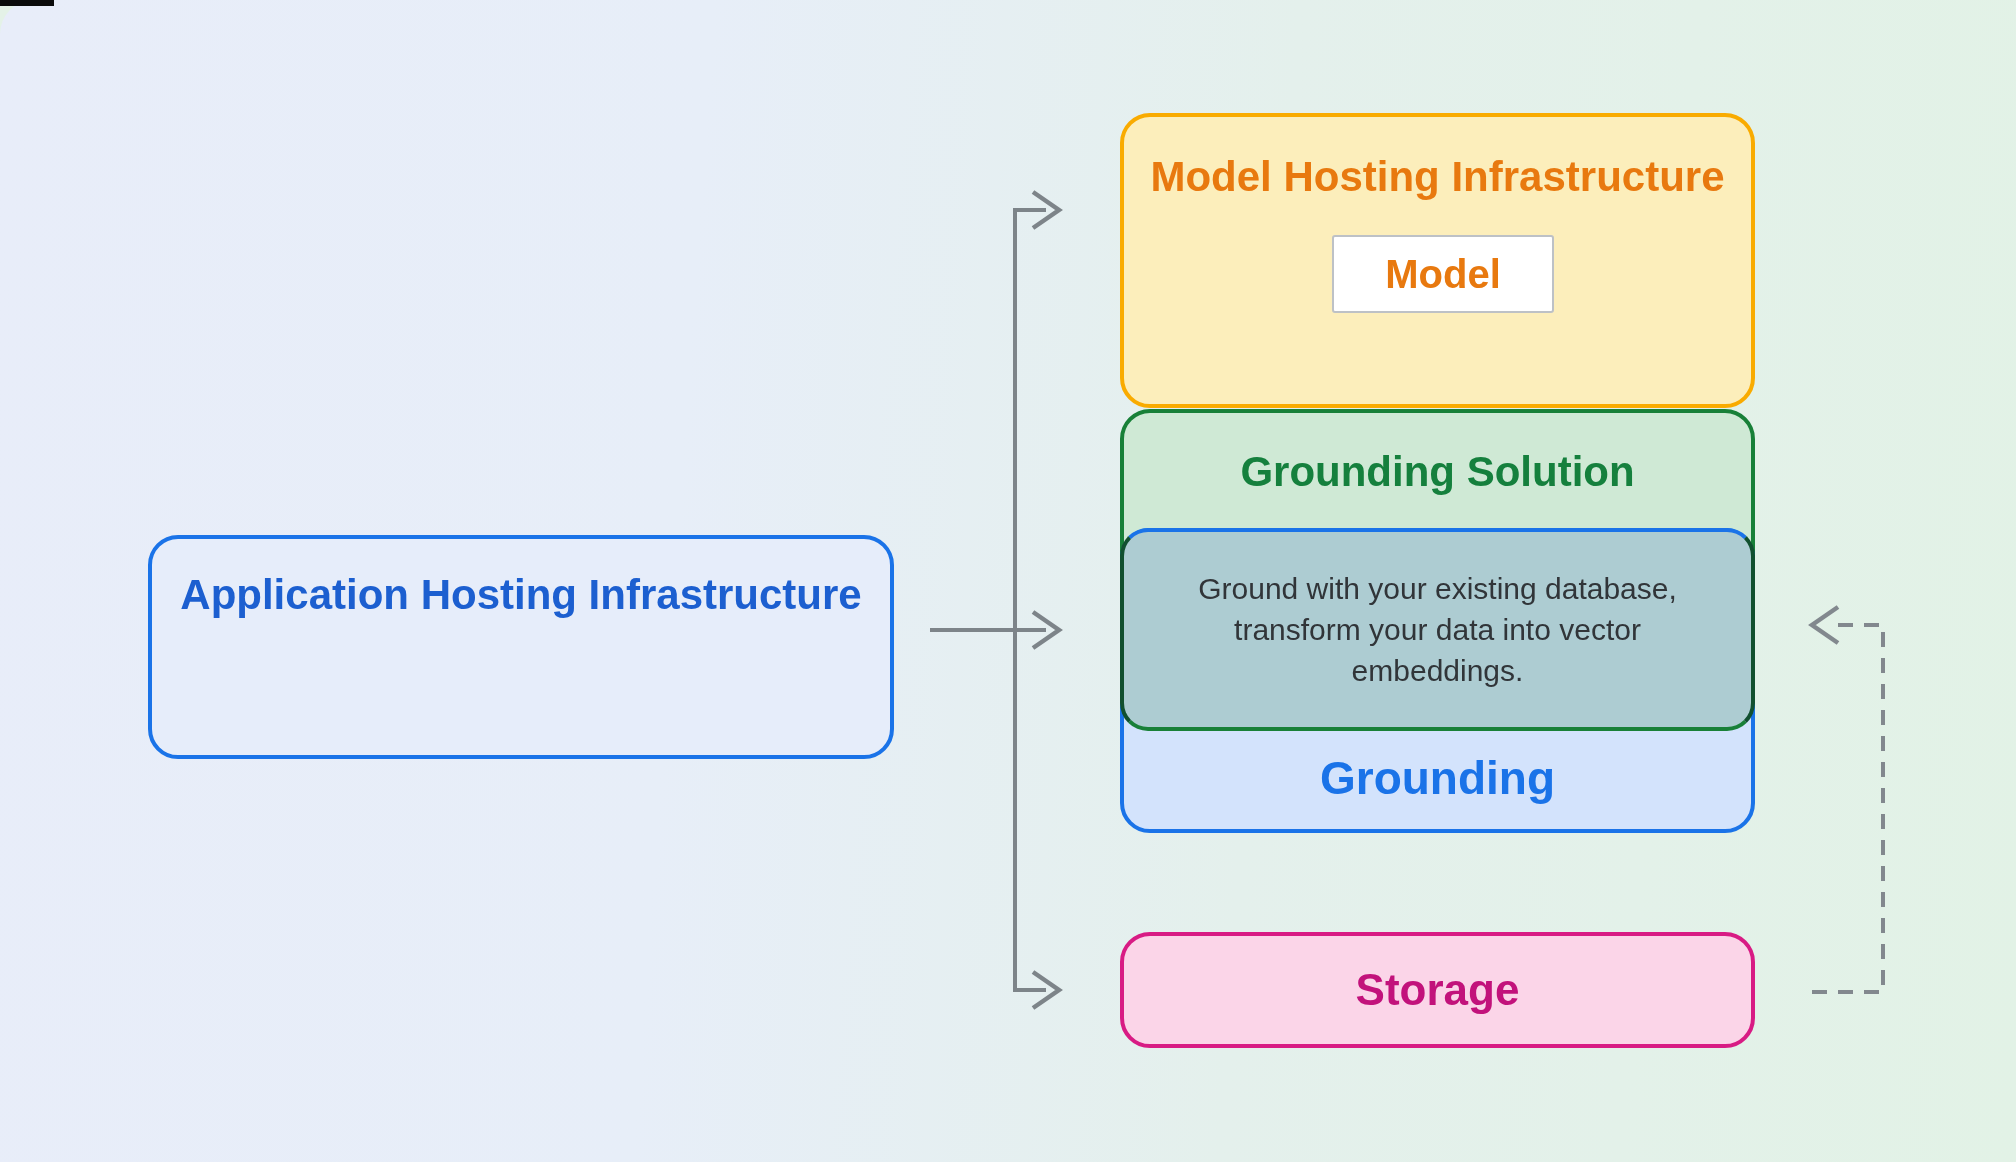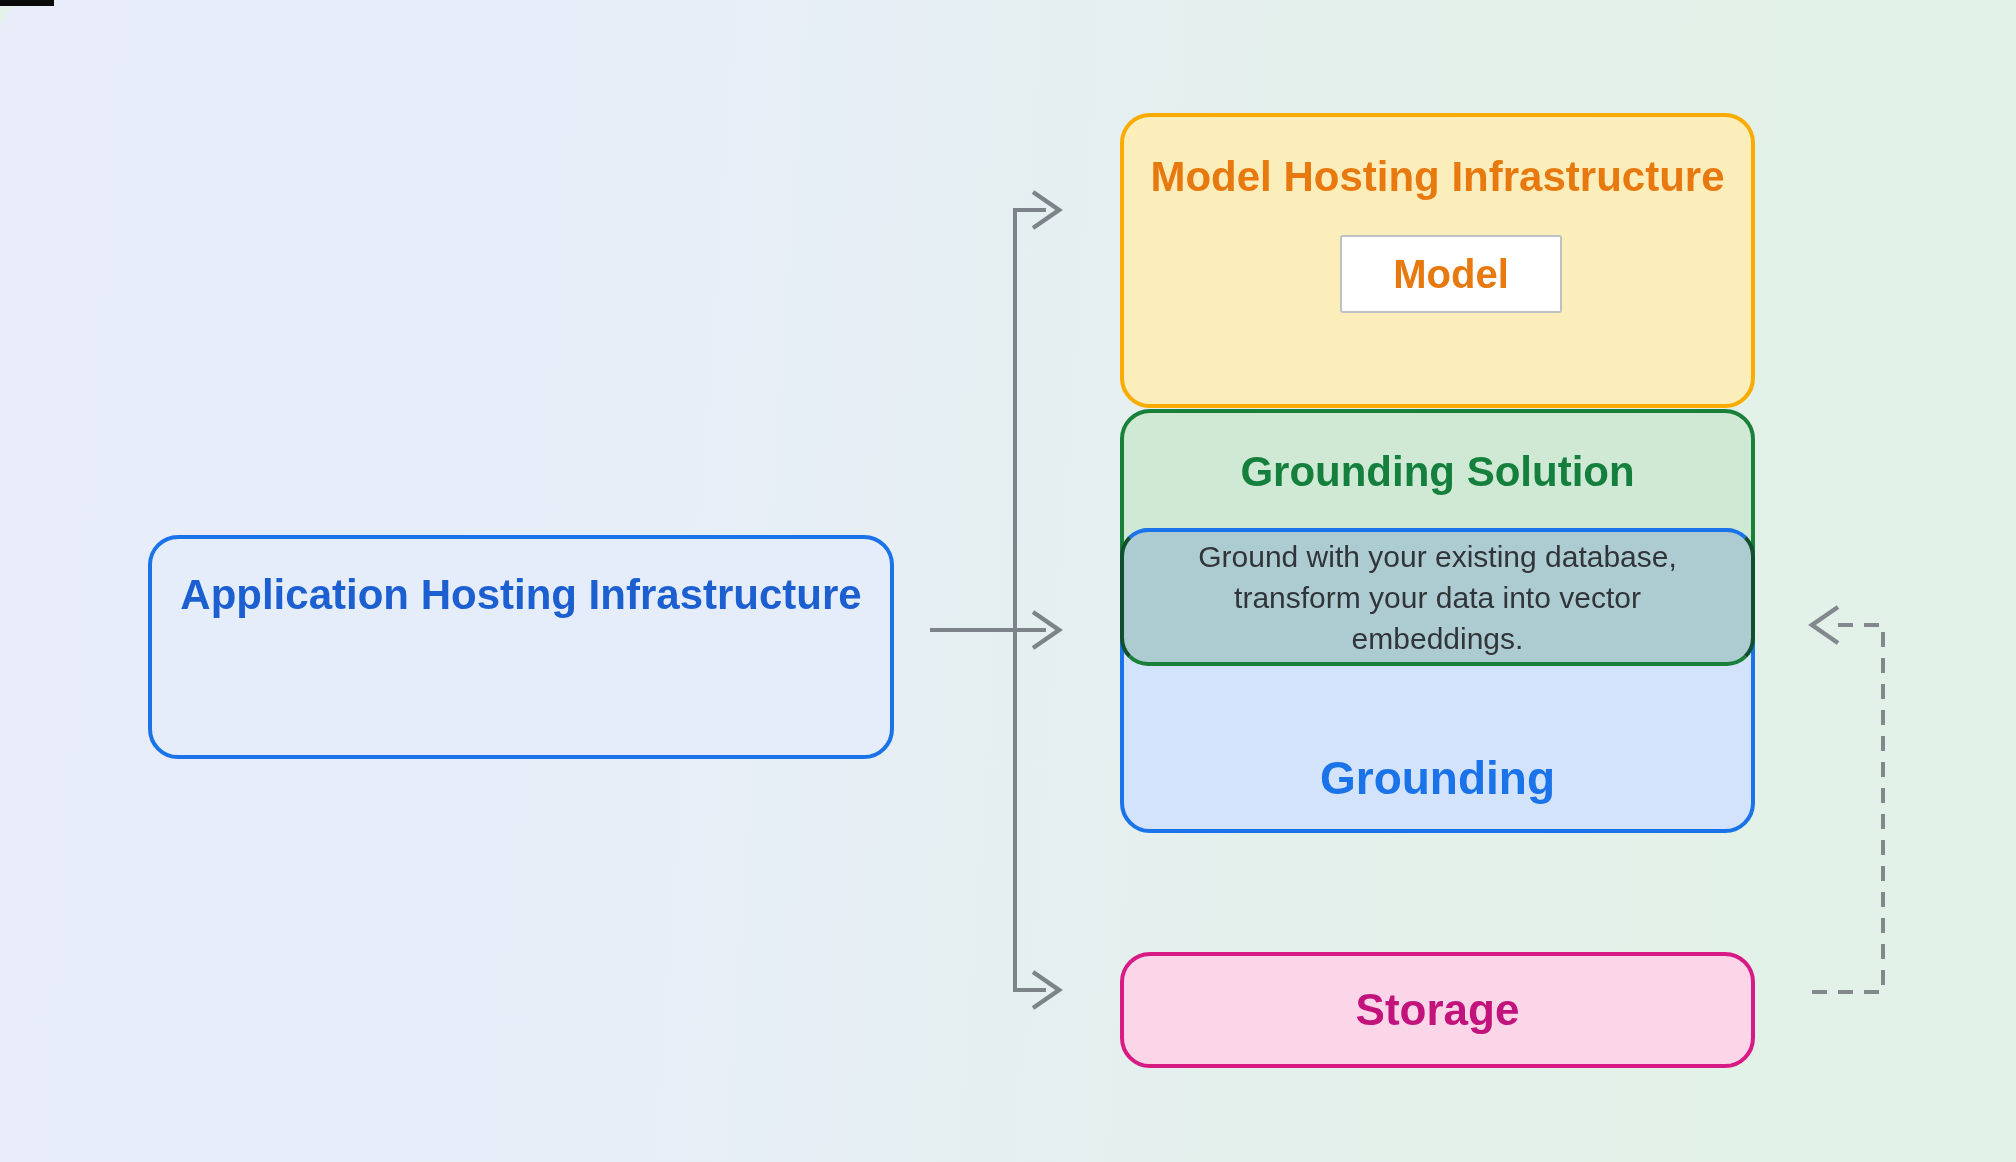--- a/index.html
+++ b/index.html
@@ -6,35 +6,35 @@
   body{background:#dfeee3;font-family:"Liberation Sans",sans-serif;}
   .canvas{position:relative;width:2016px;height:1162px;overflow:hidden;background:#e4f2e7;}
   .surface{position:absolute;inset:0;background:linear-gradient(94deg,#e8edf9 0%,#e7eef8 34%,#e4f0ec 62%,#e2f2e6 100%);border-top-left-radius:34px;}
   .corner-strip{position:absolute;left:0;top:0;width:54px;height:6px;background:#0b0b0b;}
 
   .box{position:absolute;box-sizing:border-box;border-radius:30px;}
   .app-box{left:148px;top:535px;width:746px;height:224px;background:#e6edfa;border:4px solid #1a73e8;padding-left:24px;}
   .model-box{left:1120px;top:113px;width:635px;height:295px;background:#fceebb;border:4px solid #f9ab00;padding-left:20px;}
   .green-box{left:1120px;top:409px;width:635px;height:314px;background:#cfe9d5;border:4px solid #188038;}
   .db-box{left:1120px;top:528px;width:635px;height:305px;background:#d3e3fc;border:4px solid #1a73e8;}
-  .overlay-box{left:1120px;top:528px;width:635px;height:138px;background:#adccd2;
+  .overlay-box{left:1120px;top:528px;width:635px;height:203px;background:#adccd2;
     border:4px solid #188038;border-top-color:#1a73e8;border-left-color:#11502f;border-right-color:#11502f;
     border-radius:28px;display:flex;align-items:center;justify-content:center;}
   .storage-box{left:1120px;top:932px;width:635px;height:116px;background:#fbd5e8;border:4px solid #d81b84;
-    display:flex;align-items:center;justify-content:center;margin-top:20px;}
+    display:flex;align-items:center;justify-content:center;}
 
   .box-title{position:absolute;left:0;right:0;text-align:center;font-weight:bold;font-size:42px;line-height:44px;white-space:nowrap;}
   .app-box .box-title{top:34px;color:#1c5fd0;}
   .model-box .box-title{top:38px;color:#e8790f;}
   .green-box .box-title{top:37px;color:#15803d;text-align:center;}
 
   .chip{position:absolute;background:#ffffff;border:2px solid #bdc1c6;border-radius:3px;
     display:flex;align-items:center;justify-content:center;font-weight:bold;font-size:40px;}
   .app-box .chip{left:212px;top:110px;width:315px;height:79px;color:#1c5fd0;}
-  .model-box .chip{left:216px;top:118px;width:218px;height:74px;color:#e8790f;}
+  .model-box .chip{left:208px;top:118px;width:218px;height:74px;color:#e8790f;}
 
   .desc{width:580px;text-align:center;font-size:30px;line-height:41px;color:#313539;}
   .db-label{position:absolute;left:0;right:0;top:221px;text-align:center;font-weight:bold;font-size:46px;line-height:50px;color:#1a73e8;}
   .storage-label{font-weight:bold;font-size:44px;color:#c2127b;}
 
   .arrows{position:absolute;left:0;top:0;pointer-events:none;}
 </style>
 </head>
 <body>
 

